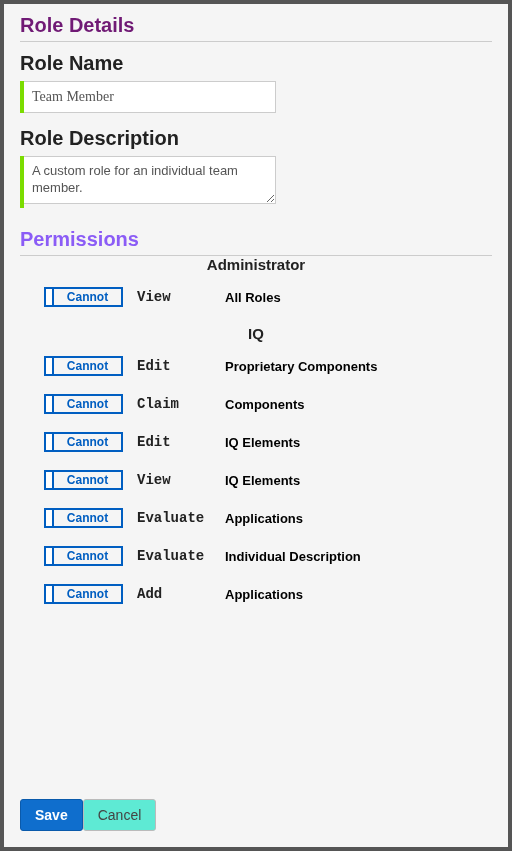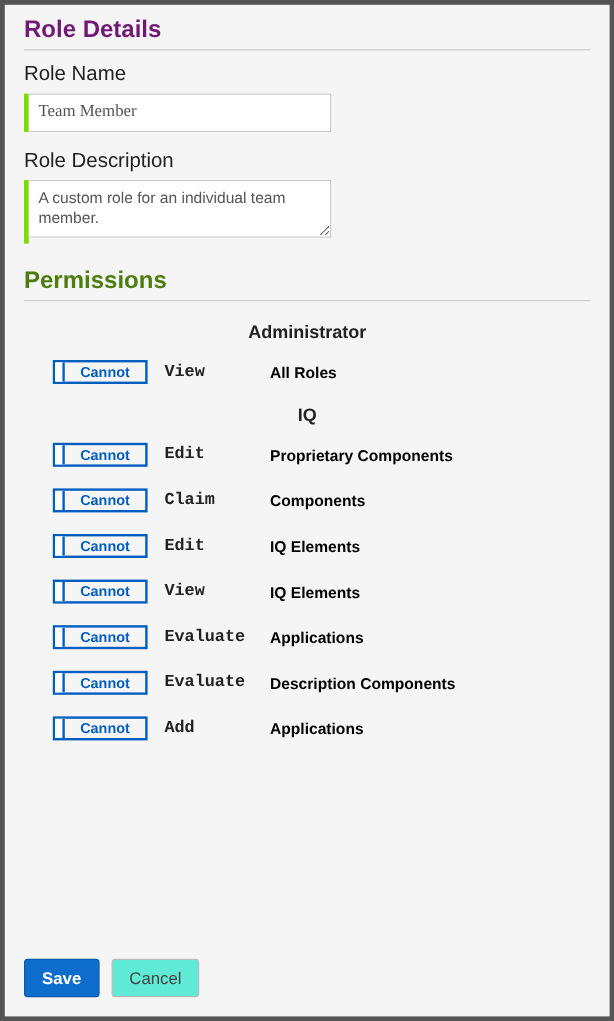--- a/index.html
+++ b/index.html
@@ -19,22 +19,22 @@
     }
     .section-title {
       font-size: 20px;
       font-weight: 700;
       color: #701a75;
       padding-bottom: 4px;
       border-bottom: 1px solid #ccc;
       margin-bottom: 10px;
     }
     .field-label {
-      font-size: 17px;
-      font-weight: 400;
+      font-size: 20px;
+      font-weight: 700;
       color: #222;
       margin-bottom: 6px;
     }
     .input-wrap {
       display: inline-block;
       border-left: 4px solid #7bdc00;
       margin-bottom: 14px;
     }
     input[type=text] {
       width: 252px;
@@ -56,25 +56,24 @@
       color: #555;
       padding: 6px 8px;
       font-size: 13px;
       font-family: inherit;
       resize: both;
       line-height: 1.3;
     }
     .permissions-title {
       font-size: 20px;
       font-weight: 700;
-      color: #4d7c0f;
+      color: #8b5cf6;
       padding-bottom: 4px;
       border-bottom: 1px solid #ccc;
       margin-top: 6px;
-      margin-bottom: 18px;
     }
     .perm-group-title {
       font-size: 15px;
       font-weight: 700;
       color: #222;
       margin-bottom: 14px;
       text-align: center;
     }
     .perm-row {
       display: flex;
@@ -118,21 +117,21 @@
     .perm-target {
       font-size: 13px;
       color: #000000;
       font-weight: bold;
     }
     .footer {
       position: absolute;
       left: 16px;
       bottom: 16px;
       display: flex;
-      gap: 10px;
+      gap: 0;
       margin-top: 43px;
     }
     .btn-primary {
       background: #0f6ecd;
       color: #fff;
       border: 1px solid #0a5aab;
       padding: 7px 14px;
       font-size: 14px;
       font-weight: 600;
       border-radius: 3px;
@@ -226,21 +225,21 @@
     <div class="perm-action">Evaluate</div>
     <div class="perm-target">Applications</div>
   </div>
 
   <div class="perm-row">
     <div class="toggle">
       <div class="toggle-handle"></div>
       <div class="toggle-label">Cannot</div>
     </div>
     <div class="perm-action">Evaluate</div>
-    <div class="perm-target">Description Components</div>
+    <div class="perm-target">Individual Description</div>
   </div>
 
   <div class="perm-row">
     <div class="toggle">
       <div class="toggle-handle"></div>
       <div class="toggle-label">Cannot</div>
     </div>
     <div class="perm-action">Add</div>
     <div class="perm-target">Applications</div>
   </div>

